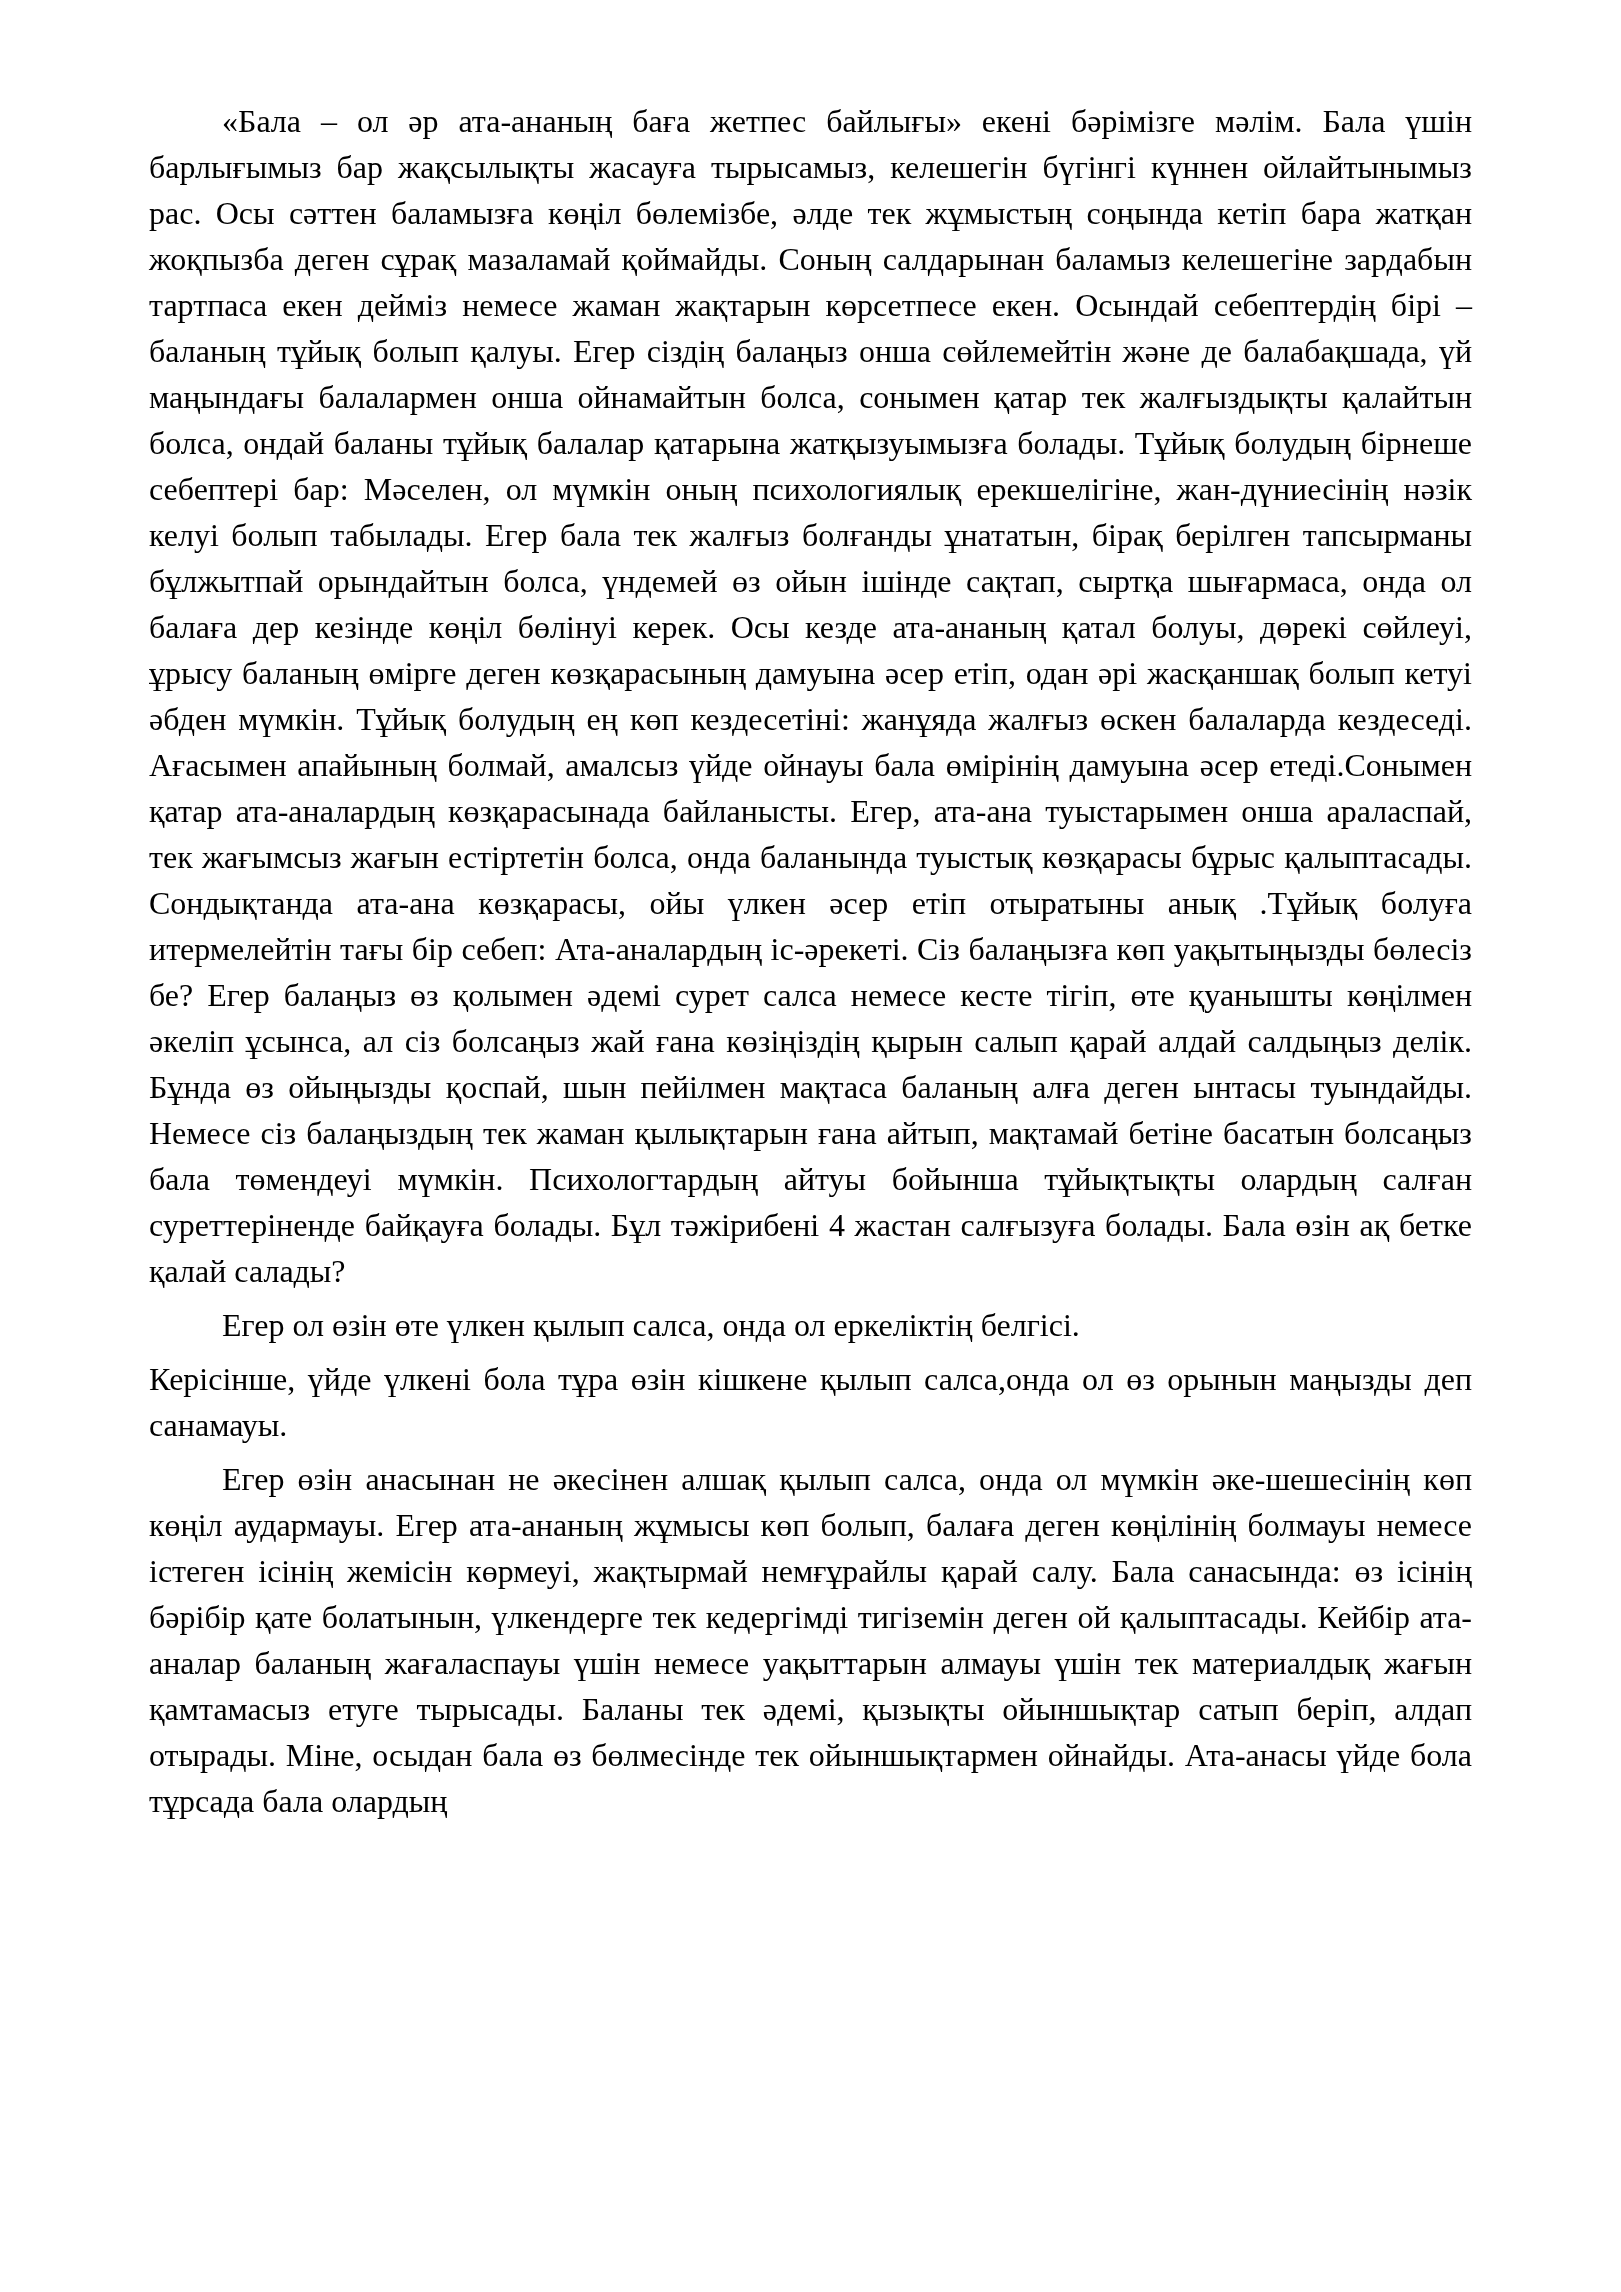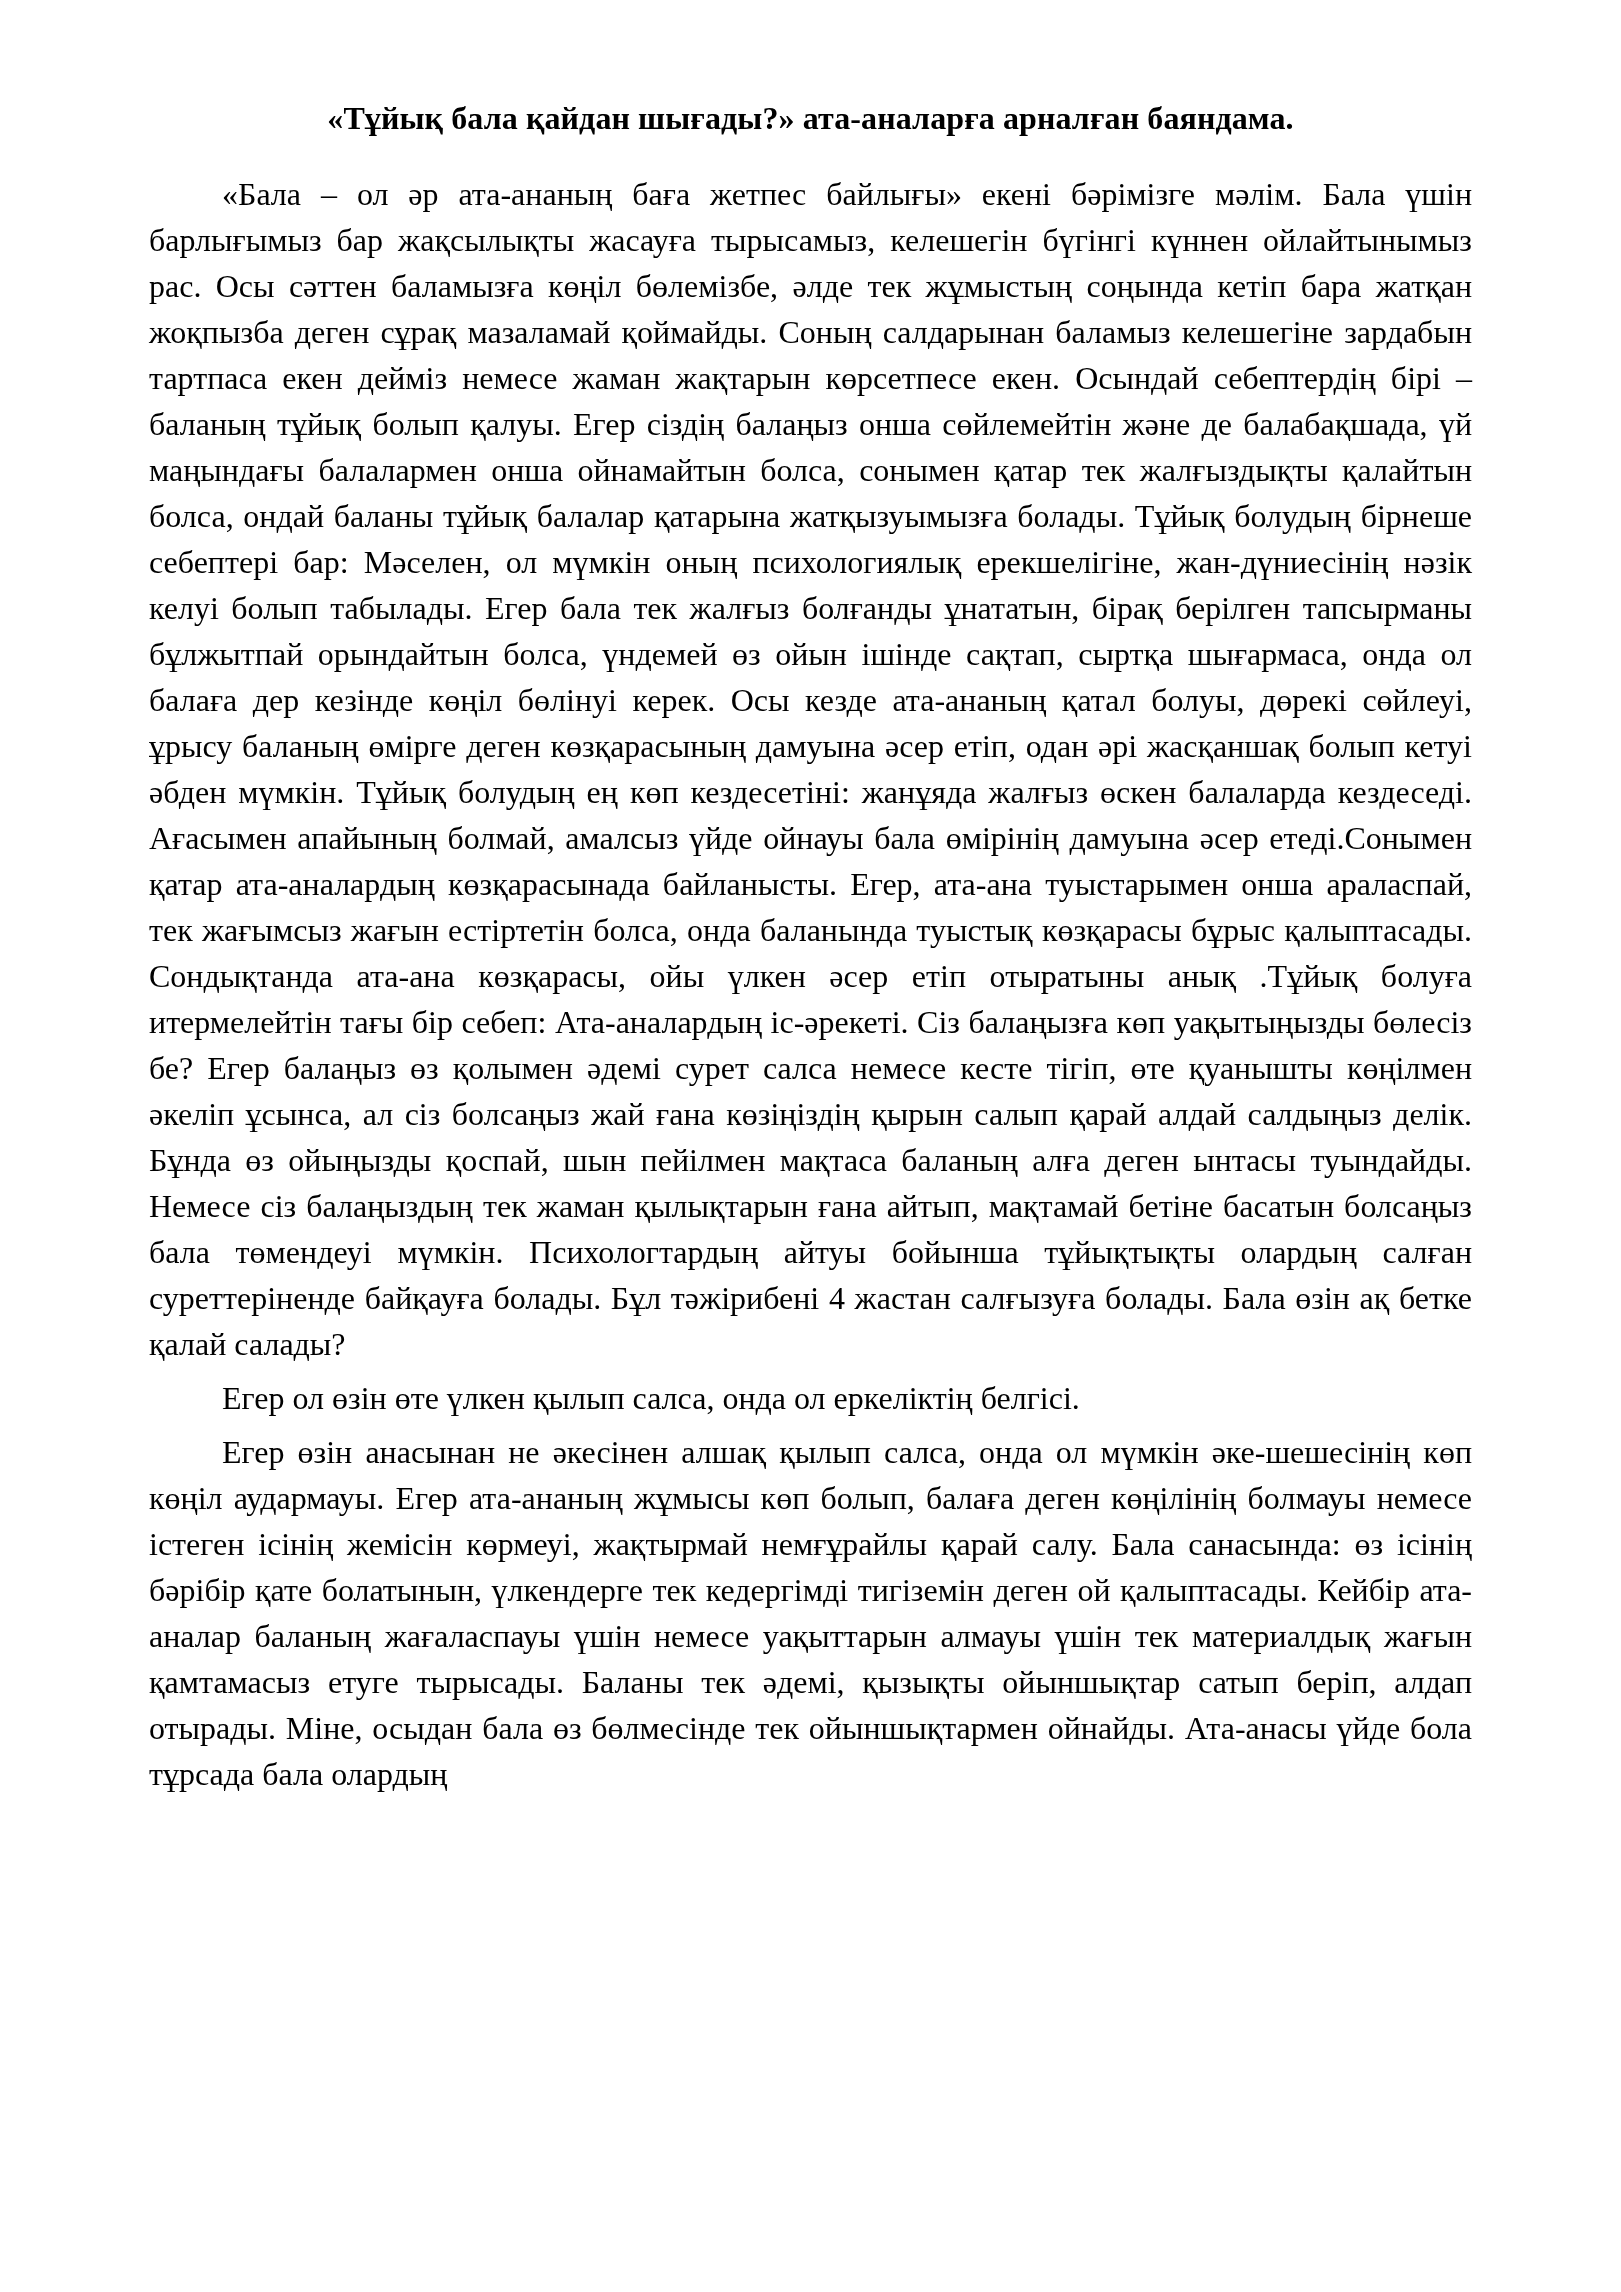--- a/index.html
+++ b/index.html
@@ -39,23 +39,23 @@
   }
   .body-text + .body-text {
     margin-top: 8px;
   }
 </style>
 </head>
 <body>
 
 <div class="page">
 
-  <h1 class="doc-title">«Тұйық бала қайдан шығады?» ата-аналарға арналған баяндама.</h1>
 
   <p class="body-text indented">«Бала – ол әр ата-ананың баға жетпес байлығы» екені бәрімізге мәлім. Бала үшін барлығымыз бар жақсылықты жасауға тырысамыз, келешегін бүгінгі күннен ойлайтынымыз рас. Осы сәттен баламызға көңіл бөлемізбе, әлде тек жұмыстың соңында кетіп бара жатқан жоқпызба деген сұрақ мазаламай қоймайды. Соның салдарынан баламыз келешегіне зардабын тартпаса екен дейміз немесе жаман жақтарын көрсетпесе екен. Осындай себептердің бірі – баланың тұйық болып қалуы. Егер сіздің балаңыз онша сөйлемейтін және де балабақшада, үй маңындағы балалармен онша ойнамайтын болса, сонымен қатар тек жалғыздықты қалайтын болса, ондай баланы тұйық балалар қатарына жатқызуымызға болады. Тұйық болудың бірнеше себептері бар: Мәселен, ол мүмкін оның психологиялық ерекшелігіне, жан-дүниесінің нәзік келуі болып табылады. Егер бала тек жалғыз болғанды ұнататын, бірақ берілген тапсырманы бұлжытпай орындайтын болса, үндемей өз ойын ішінде сақтап, сыртқа шығармаса, онда ол балаға дер кезінде көңіл бөлінуі керек. Осы кезде ата-ананың қатал болуы, дөрекі сөйлеуі, ұрысу баланың өмірге деген көзқарасының дамуына әсер етіп, одан әрі жасқаншақ болып кетуі әбден мүмкін. Тұйық болудың ең көп кездесетіні: жанұяда жалғыз өскен балаларда кездеседі. Ағасымен апайының болмай, амалсыз үйде ойнауы бала өмірінің дамуына әсер етеді.Сонымен қатар ата-аналардың көзқарасынада байланысты. Егер, ата-ана туыстарымен онша араласпай, тек жағымсыз жағын естіртетін болса, онда баланында туыстық көзқарасы бұрыс қалыптасады. Сондықтанда ата-ана көзқарасы, ойы үлкен әсер етіп отыратыны анық .Тұйық болуға итермелейтін тағы бір себеп: Ата-аналардың іс-әрекеті. Сіз балаңызға көп уақытыңызды бөлесіз бе? Егер балаңыз өз қолымен әдемі сурет салса немесе кесте тігіп, өте қуанышты көңілмен әкеліп ұсынса, ал сіз болсаңыз жай ғана көзіңіздің қырын салып қарай алдай салдыңыз делік. Бұнда өз ойыңызды қоспай, шын пейілмен мақтаса баланың алға деген ынтасы туындайды. Немесе сіз балаңыздың тек жаман қылықтарын ғана айтып, мақтамай бетіне басатын болсаңыз бала төмендеуі мүмкін. Психологтардың айтуы бойынша тұйықтықты олардың салған суреттеріненде байқауға болады. Бұл тәжірибені 4 жастан салғызуға болады. Бала өзін ақ бетке қалай салады?</p>
 
   <p class="body-text indented">Егер ол өзін өте үлкен қылып салса, онда ол еркеліктің белгісі.</p>
 
+  <p class="body-text">Керісінше, үйде үлкені бола тұра өзін кішкене қылып салса,онда ол өз орынын маңызды деп санамауы.</p>
 
   <p class="body-text indented">Егер өзін анасынан не әкесінен алшақ қылып салса, онда ол мүмкін әке-шешесінің көп көңіл аудармауы. Егер ата-ананың жұмысы көп болып, балаға деген көңілінің болмауы немесе істеген ісінің жемісін көрмеуі, жақтырмай немғұрайлы қарай салу. Бала санасында: өз ісінің бәрібір қате болатынын, үлкендерге тек кедергімді тигіземін деген ой қалыптасады. Кейбір ата-аналар баланың жағаласпауы үшін немесе уақыттарын алмауы үшін тек материалдық жағын қамтамасыз етуге тырысады. Баланы тек әдемі, қызықты ойыншықтар сатып беріп, алдап отырады. Міне, осыдан бала өз бөлмесінде тек ойыншықтармен ойнайды. Ата-анасы үйде бола тұрсада бала олардың</p>
 
 </div>
 
 
 </body></html>

